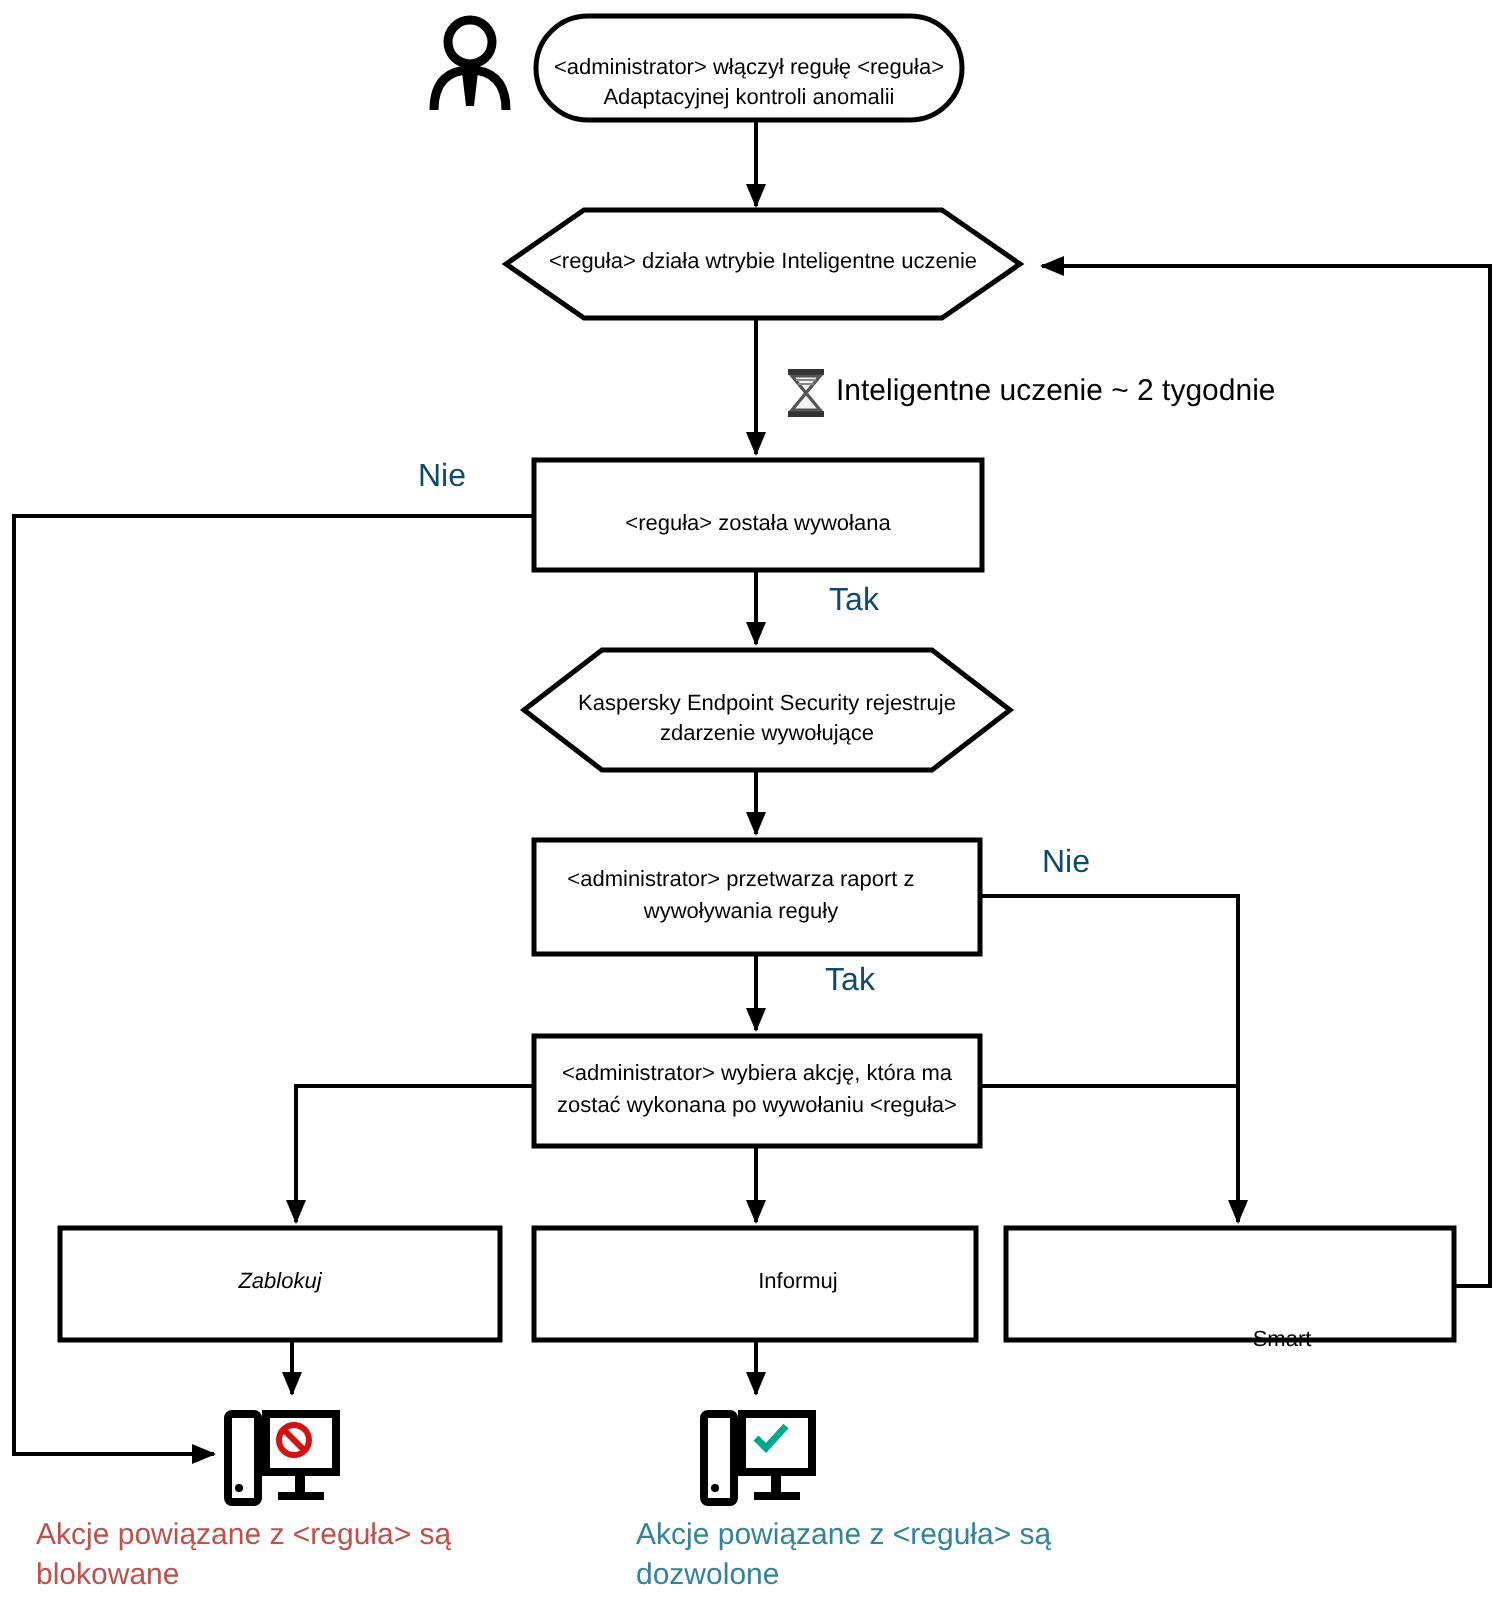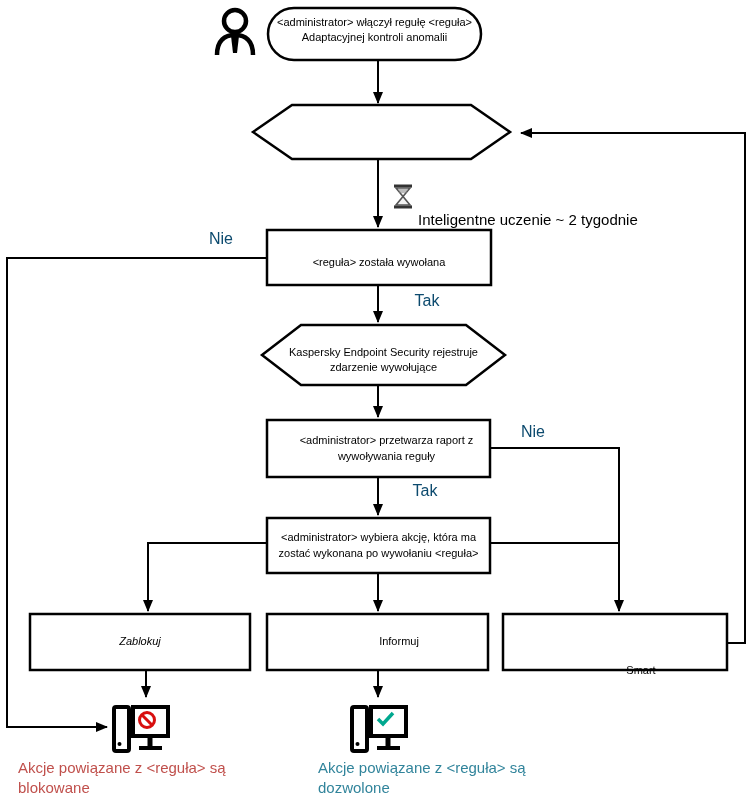--- a/index.html
+++ b/index.html
@@ -89,32 +89,33 @@
     <g>
       <rect x="352" y="707" width="15" height="44" rx="2" fill="#fff" stroke="#000" stroke-width="4"></rect>
       <circle cx="357.5" cy="744" r="2" class="glyph-fill"></circle>
       <rect x="371" y="707" width="35" height="29" fill="#fff" stroke="#000" stroke-width="4"></rect>
       <path d="M388,738 V746" stroke="#000" stroke-width="5" fill="none"></path>
       <path d="M377,748 H400" stroke="#000" stroke-width="4" fill="none"></path>
       <path d="M378,719 l5,5 l10,-11" class="allowed-glyph"></path>
     </g>
   </svg>
 
-  <div class="txt" style="left:268px;top:4px;width:213px;height:52px;">&lt;administrator&gt; włączył regułę &lt;reguła&gt;
+  <div class="txt" style="left:268px;top:16px;width:213px;height:52px;">&lt;administrator&gt; włączył regułę &lt;reguła&gt;
 Adaptacyjnej kontroli anomalii</div>
 
+  <div class="txt" style="left:253px;top:105px;width:257px;height:54px;">&lt;reguła&gt; działa wtrybie Inteligentne uczenie</div>
 
-  <div class="timer-label" style="left:418px;top:187px;margin-top:24px;">Inteligentne uczenie ~ 2 tygodnie</div>
+  <div class="timer-label" style="left:418px;top:187px;">Inteligentne uczenie ~ 2 tygodnie</div>
 
   <div class="txt" style="left:267px;top:230px;width:224px;height:65px;">&lt;reguła&gt; została wywołana</div>
 
   <div class="txt" style="left:262px;top:326px;width:243px;height:68px;">Kaspersky Endpoint Security rejestruje
 zdarzenie wywołujące</div>
 
-  <div class="txt" style="left:275px;top:420px;width:223px;height:57px;">&lt;administrator&gt; przetwarza raport z
+  <div class="txt" style="left:259px;top:420px;width:223px;height:57px;">&lt;administrator&gt; przetwarza raport z
 wywoływania reguły</div>
 
   <div class="txt" style="left:267px;top:518px;width:223px;height:55px;">&lt;administrator&gt; wybiera akcję, która ma
 zostać wykonana po wywołaniu &lt;reguła&gt;</div>
 
   <div class="txt" style="left:30px;top:614px;width:220px;height:56px;font-style:italic;">Zablokuj</div>
 
   <div class="txt" style="left:267px;top:614px;width:264px;height:56px;">Informuj</div>
 
   <div class="txt" style="left:529px;top:614px;width:224px;height:56px;margin-top:29px;">Smart</div>

